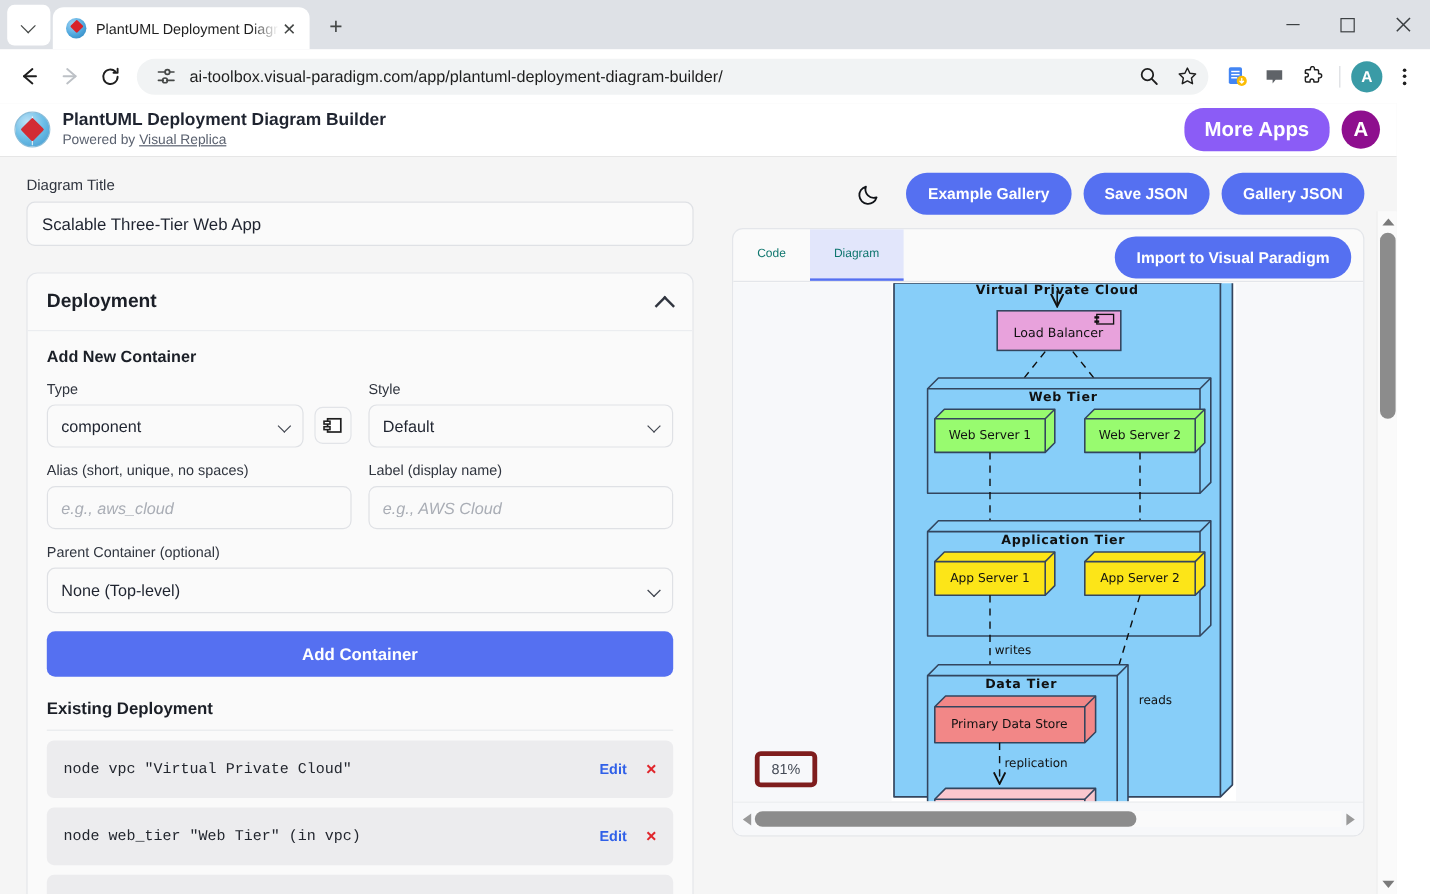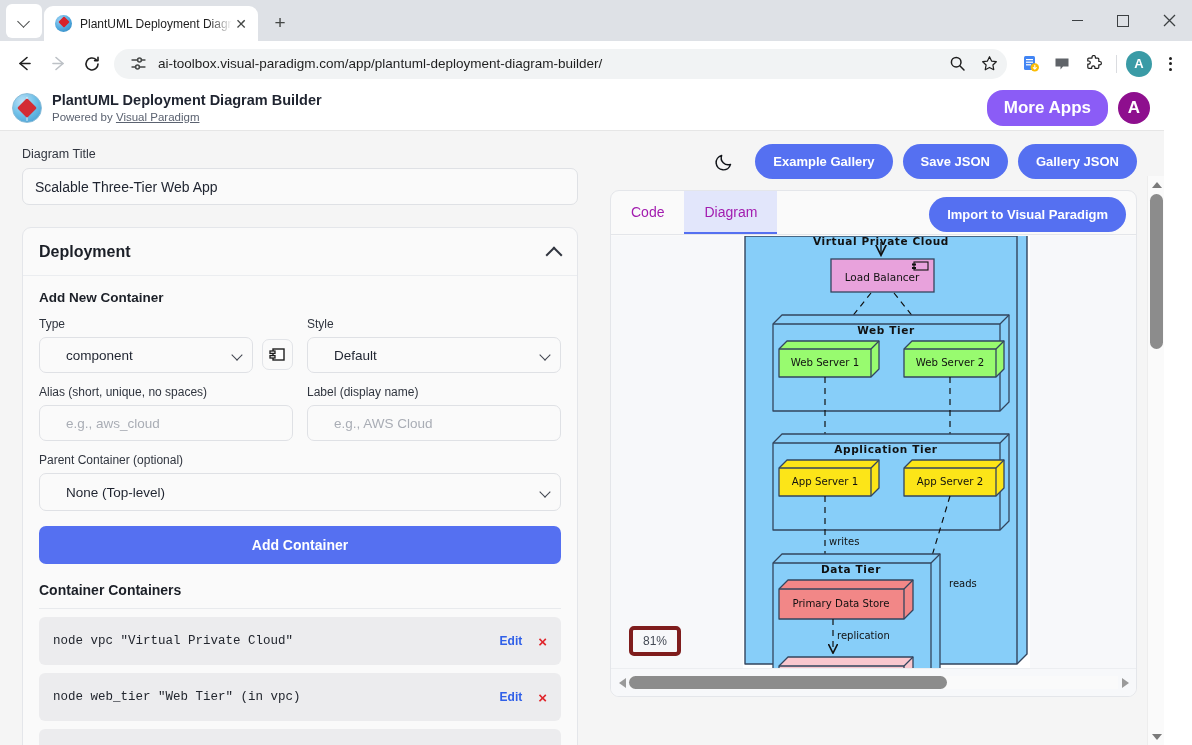--- a/index.html
+++ b/index.html
@@ -211,24 +211,24 @@
   .section-title { font-size: 13.5px; font-weight: 700; color: #1b1f27; margin-bottom: 12px; }
 
   .row2 { display: flex; gap: 14px; }
   .col { flex: 1; min-width: 0; }
   .lbl { font-size: 12px; color: #30353f; margin-bottom: 6px; display: block; }
   .sel-wrap { position: relative; }
   select.sel, input.txt {
     width: 100%; height: 36px;
     border: 1px solid #dfe1e5; border-radius: 7px;
     background: #fafafa; font-size: 13.5px; color: #1f2430;
-    padding: 0 28px 0 26px; font-family: inherit;
+    padding: 0 28px 0 11px; font-family: inherit;
     -webkit-appearance: none; appearance: none; outline: none;
   }
-  input.txt { padding-right: 11px; }
+  input.txt { padding-right: 11px; font-style: italic; }
   input.txt::placeholder { color: #a9adb5; }
   .sel-arrow {
     position: absolute; right: 11px; top: 14px;
     width: 9px; height: 9px; pointer-events: none;
   }
   .sel-arrow:before {
     content:""; position:absolute; left:0; top:0; width:7px; height:7px;
     border-right: 1.8px solid #40454f; border-bottom: 1.8px solid #40454f;
     transform: rotate(45deg);
   }
@@ -294,21 +294,21 @@
     border-radius: 9px;
     height: 507px;
     position: relative; overflow: hidden;
   }
   .tabs-bar {
     height: 44px; display: flex; align-items: stretch;
     border-bottom: 1px solid #e4e6ea; position: relative;
   }
   .tab-item {
     padding: 0 20px; display: flex; align-items: center;
-    font-size: 14px; color: #a21caf; cursor: pointer;
+    font-size: 10px; color: #0f766e; cursor: pointer;
     border-bottom: 2.5px solid transparent;
     text-align: right;
   }
   .tab-item.active {
     background: #e2e6fb; border-bottom-color: #5570f1; font-weight: 400;
   }
   .import-vp {
     position: absolute; right: 10px; top: 6px;
   }
   .canvas-area {
@@ -458,21 +458,21 @@
       <i></i>
     </div>
 </div>
 
 <div class="page">
 
   <div class="app-header">
     <div class="app-logo"></div>
     <div class="app-titles">
       <div class="app-title">PlantUML Deployment Diagram Builder</div>
-      <div class="app-sub"><span>Powered by </span><a href="#">Visual Paradigm</a></div>
+      <div class="app-sub"><span>Powered by </span><a href="#">Visual Replica</a></div>
     </div>
     <button class="more-apps">More Apps</button>
     <div class="user-av">A</div>
   </div>
 
   <div class="body-split">
 
     <div class="left-pane">
       <div class="field-label">Diagram Title</div>
       <input class="title-input" value="Scalable Three-Tier Web App" style="">
@@ -531,21 +531,21 @@
             <div class="sel-wrap">
               <select class="sel" style="height:38px;">
                 <option>None (Top-level)</option>
               </select>
               <span class="sel-arrow" style="top:15px;"></span>
             </div>
           </div>
 
           <button class="add-btn">Add Container</button>
 
-          <div class="existing-title">Container Containers</div>
+          <div class="existing-title">Existing Deployment</div>
 
           <div class="cont-row">
             <span class="cont-code">node vpc "Virtual Private Cloud"</span>
             <span class="edit-link">Edit</span>
             <span class="del-x">×</span>
           </div>
           <div class="cont-row">
             <span class="cont-code">node web_tier "Web Tier" (in vpc)</span>
             <span class="edit-link">Edit</span>
             <span class="del-x">×</span>

